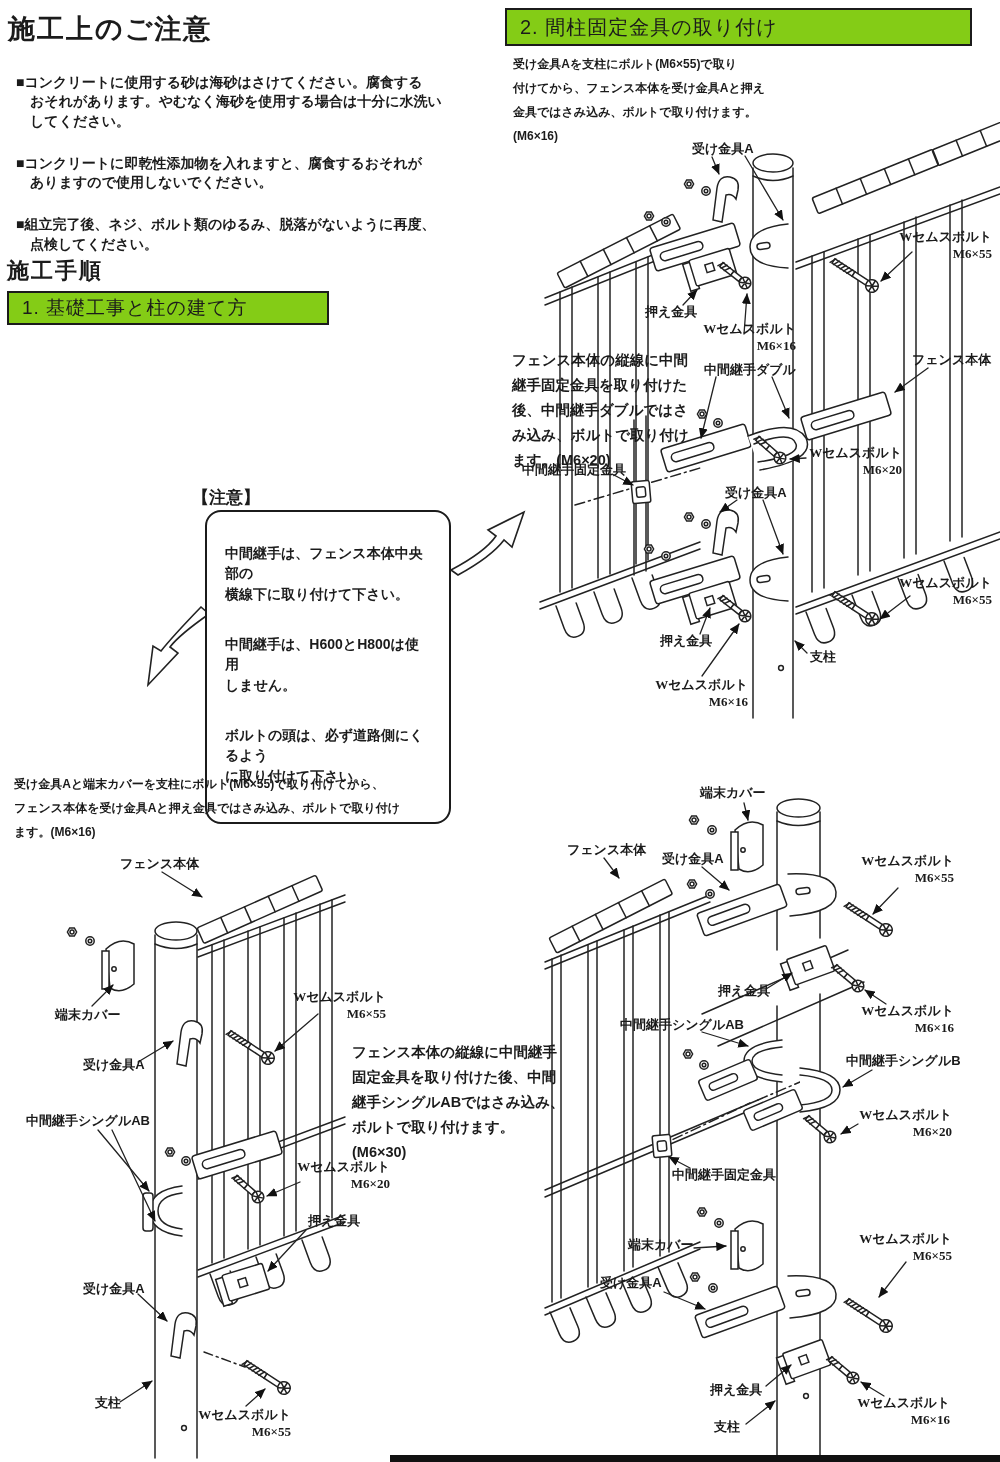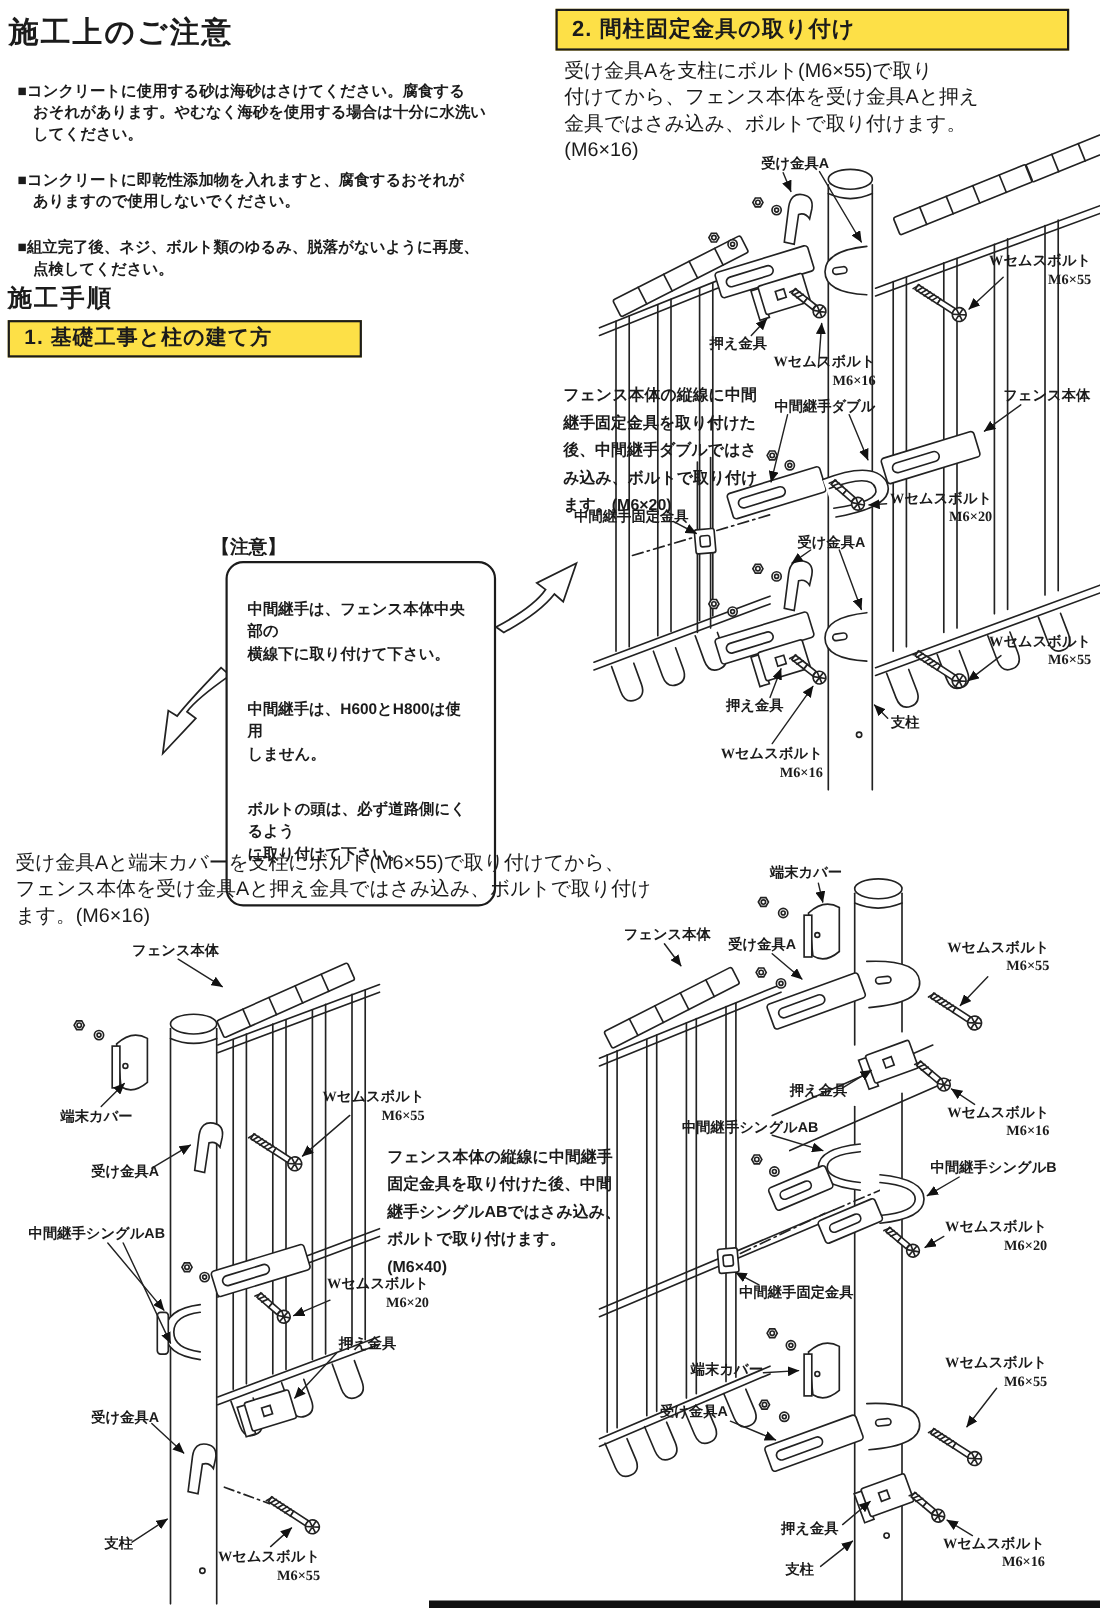--- a/index.html
+++ b/index.html
@@ -4,29 +4,29 @@
 <style>
   html,body{margin:0;padding:0;background:#e8e8e8;}
   #page{position:relative;width:1000px;height:1462px;background:#ffffff;overflow:hidden;
         font-family:"Liberation Sans","DejaVu Sans",sans-serif;color:#1b1b1b;}
   #art{position:absolute;left:0;top:0;}
   .abs{position:absolute;white-space:pre-line;}
   .h1{font-size:27px;font-weight:700;letter-spacing:2px;}
   .h2{font-size:22px;font-weight:700;letter-spacing:2px;}
   .bullets{width:478px;font-size:14px;font-weight:700;line-height:19.5px;}
   .bullets div{padding-left:1em;text-indent:-1em;margin-bottom:3px;}
-  .stepbox{border:2.4px solid #1b1b1b;font-size:19px;font-weight:700;line-height:30px;
-           padding-left:13px;letter-spacing:1px;background:#fde047;}
+  .stepbox{border:2.4px solid #1b1b1b;font-size:19px;font-weight:400;line-height:30px;
+           padding-left:13px;letter-spacing:1px;background:#84cc16;}
   .steps{width:490px;font-size:14px;font-weight:700;line-height:21.5px;}
   .steps div{padding-left:1.35em;text-indent:-1.35em;}
   .cautionlbl{font-size:17px;font-weight:700;}
   .bubble{border:2.6px solid #1b1b1b;border-radius:16px;width:206px;padding:10px 18px 6px 18px;
           font-size:14px;font-weight:700;line-height:20.5px;background:#fff;}
   .bubble p{margin:0 0 9px 0;}
-  .para{font-size:18px;font-weight:400;line-height:24px;}
+  .para{font-size:12px;font-weight:700;line-height:24px;}
   .note{font-size:14.5px;font-weight:700;line-height:25px;}
   .lbl{font-size:13px;font-weight:700;line-height:17px;}
   .lblc{text-align:right;width:96px;font-family:Liberation Serif, serif;}
   #scanbar{position:absolute;left:390px;top:1455px;width:610px;height:7px;background:#111;}
 </style>
 </head>
 <body>
 
 <div id="page">
 
@@ -415,21 +415,21 @@
 み込み、ボルトで取り付け
 ます。(M6×20)</div>
 
   <div class="abs para" style="left:14px;top:772px;">受け金具Aと端末カバーを支柱にボルト(M6×55)で取り付けてから、
 フェンス本体を受け金具Aと押え金具ではさみ込み、ボルトで取り付け
 ます。(M6×16)</div>
   <div class="abs note" style="left:352px;top:1040px;width:245px;">フェンス本体の縦線に中間継手
 固定金具を取り付けた後、中間
 継手シングルABではさみ込み、
 ボルトで取り付けます。
-(M6×40)</div>
+(M6×30)</div>
 
   <div class="abs lbl" style="left:692px;top:140px;">受け金具A</div>
   <div class="abs lbl lblc" style="left:896px;top:228px;">Wセムスボルト
 M6×55</div>
   <div class="abs lbl" style="left:645px;top:303px;">押え金具</div>
   <div class="abs lbl lblc" style="left:700px;top:320px;">Wセムスボルト
 M6×16</div>
   <div class="abs lbl" style="left:704px;top:361px;">中間継手ダブル</div>
   <div class="abs lbl" style="left:912px;top:351px;">フェンス本体</div>
   <div class="abs lbl" style="left:522px;top:461px;">中間継手固定金具</div>

